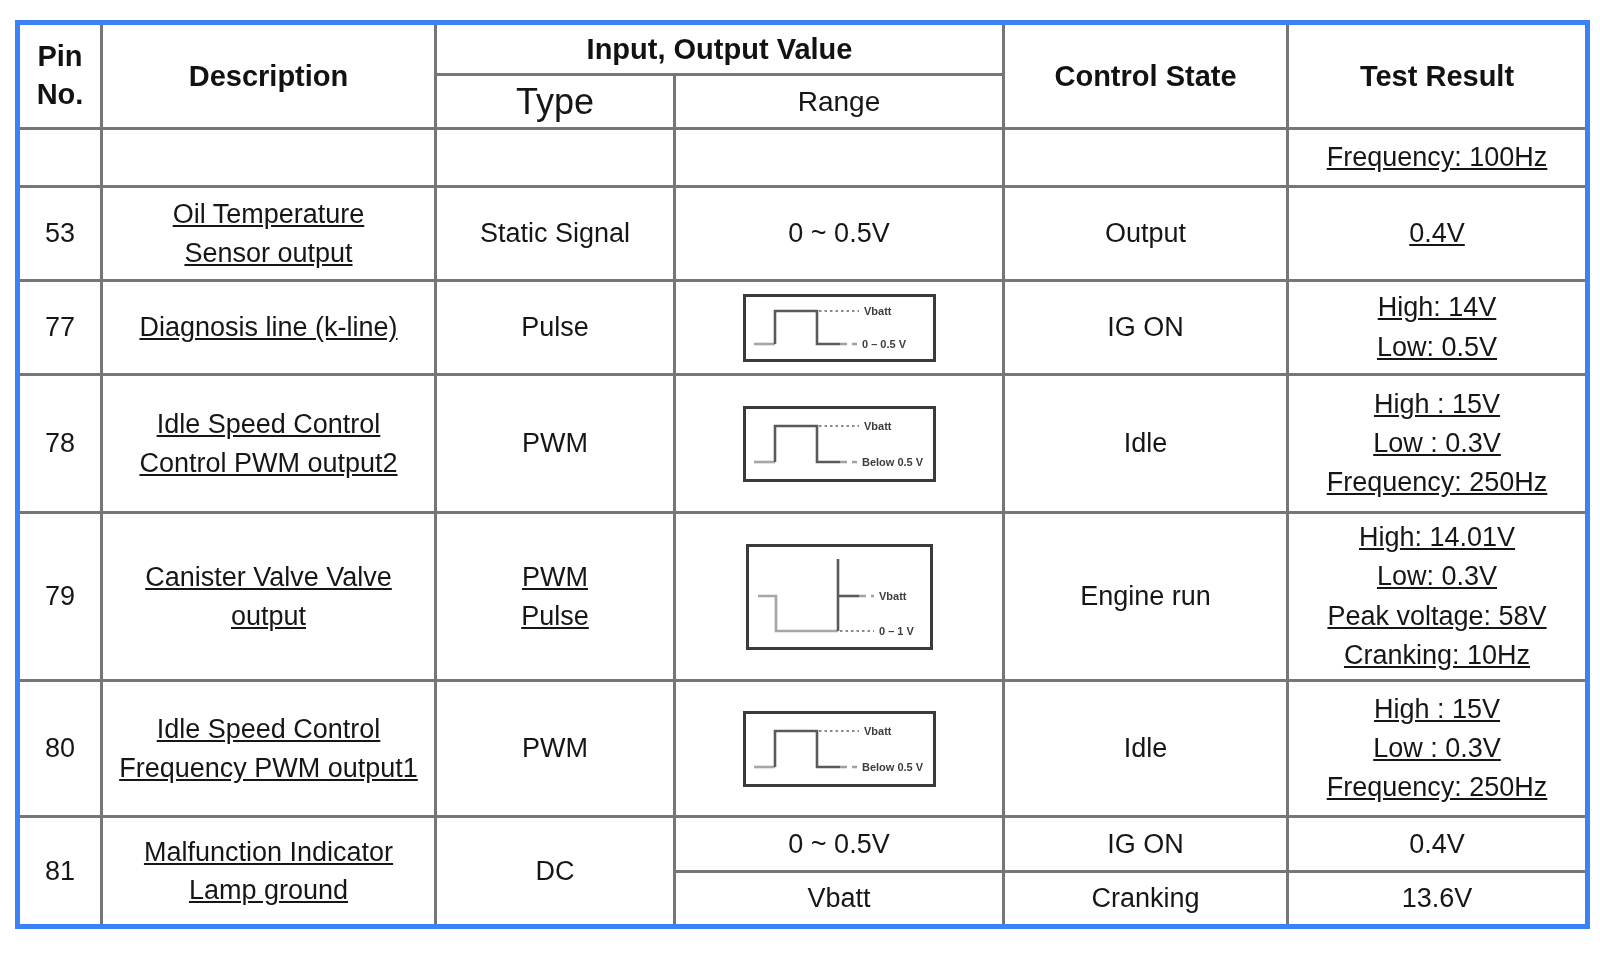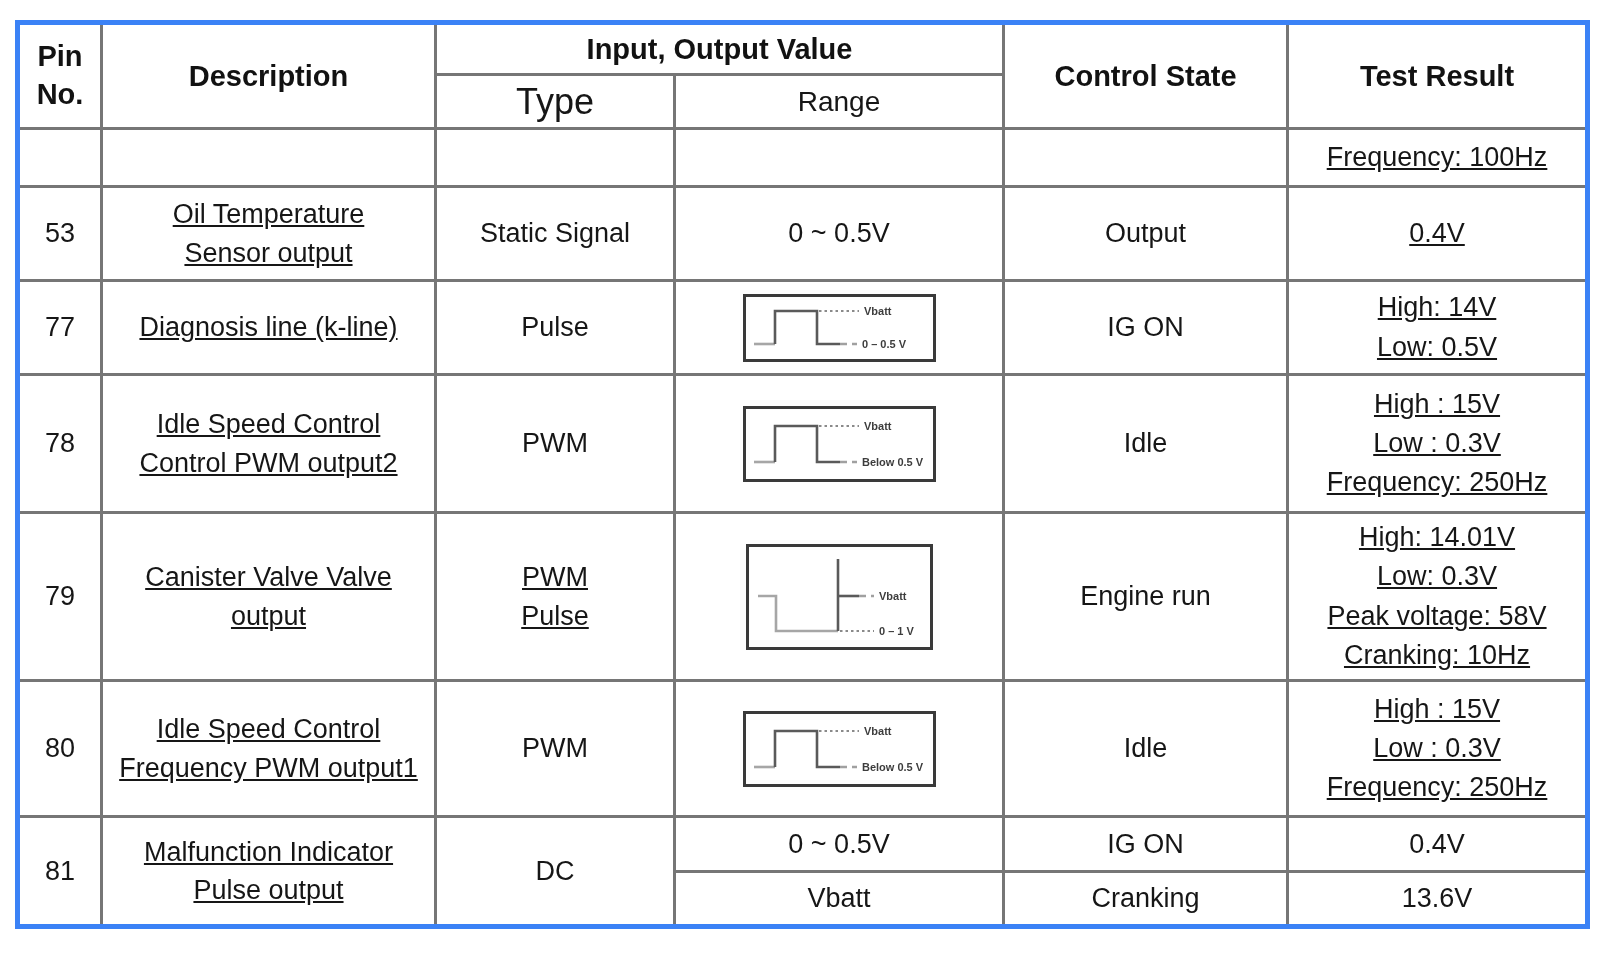--- a/index.html
+++ b/index.html
@@ -215,21 +215,21 @@
         <span class="ln">High : 15V</span>
         <span class="ln">Low : 0.3V</span>
         <span class="ln">Frequency: 250Hz</span>
       </td>
     </tr>
 
     <tr class="r-81a">
       <td rowspan="2">81</td>
       <td rowspan="2">
         <span class="ln">Malfunction Indicator</span>
-        <span class="ln">Pulse output</span>
+        <span class="ln">Lamp ground</span>
       </td>
       <td rowspan="2">DC</td>
       <td>0 ~ 0.5V</td>
       <td>IG ON</td>
       <td>0.4V</td>
     </tr>
     <tr class="r-81b">
       <td>Vbatt</td>
       <td>Cranking</td>
       <td>13.6V</td>

